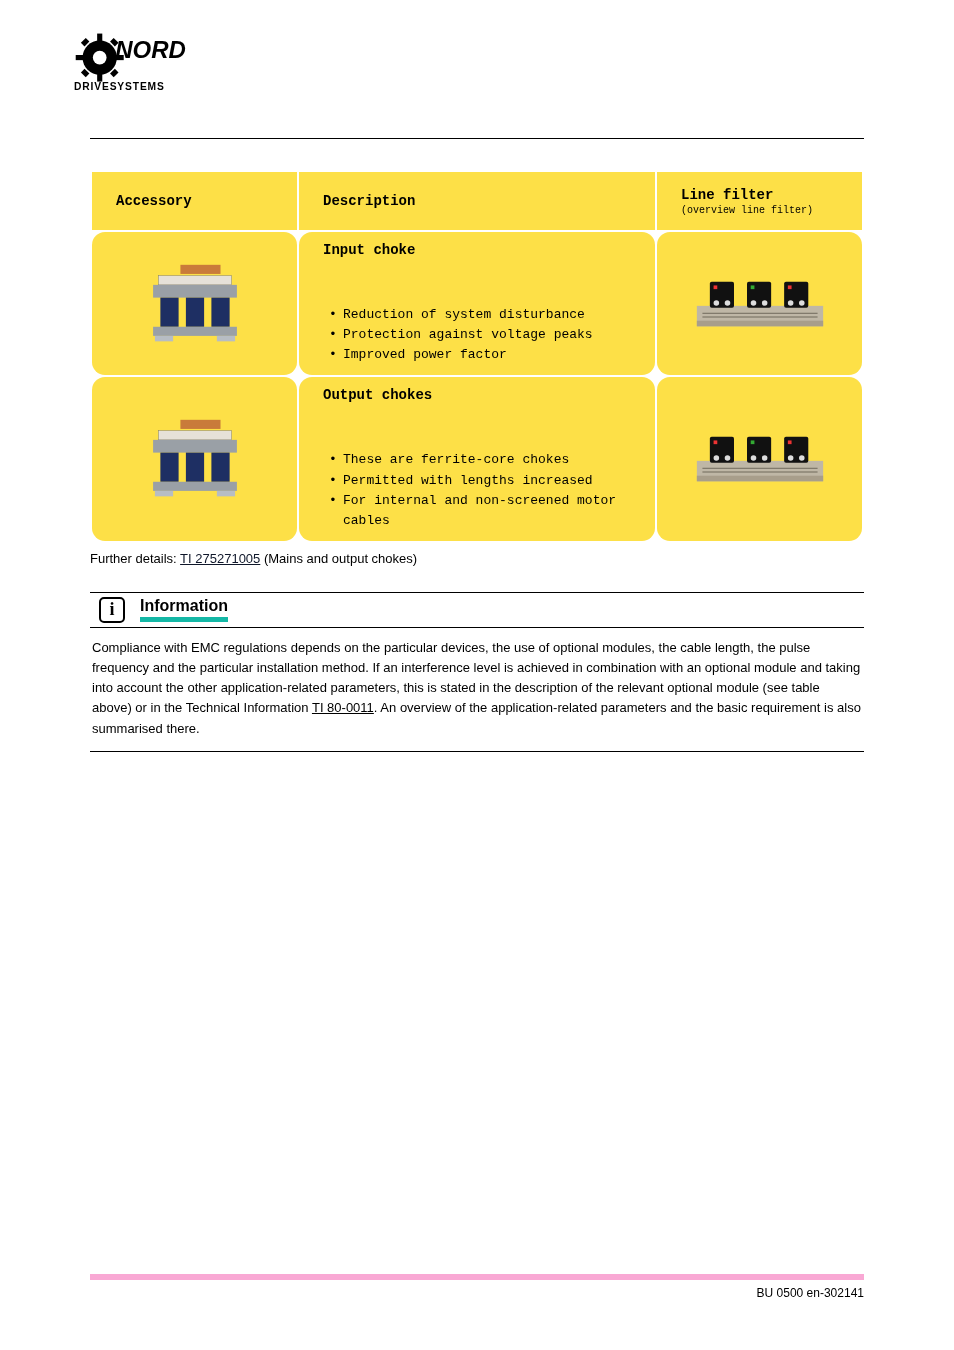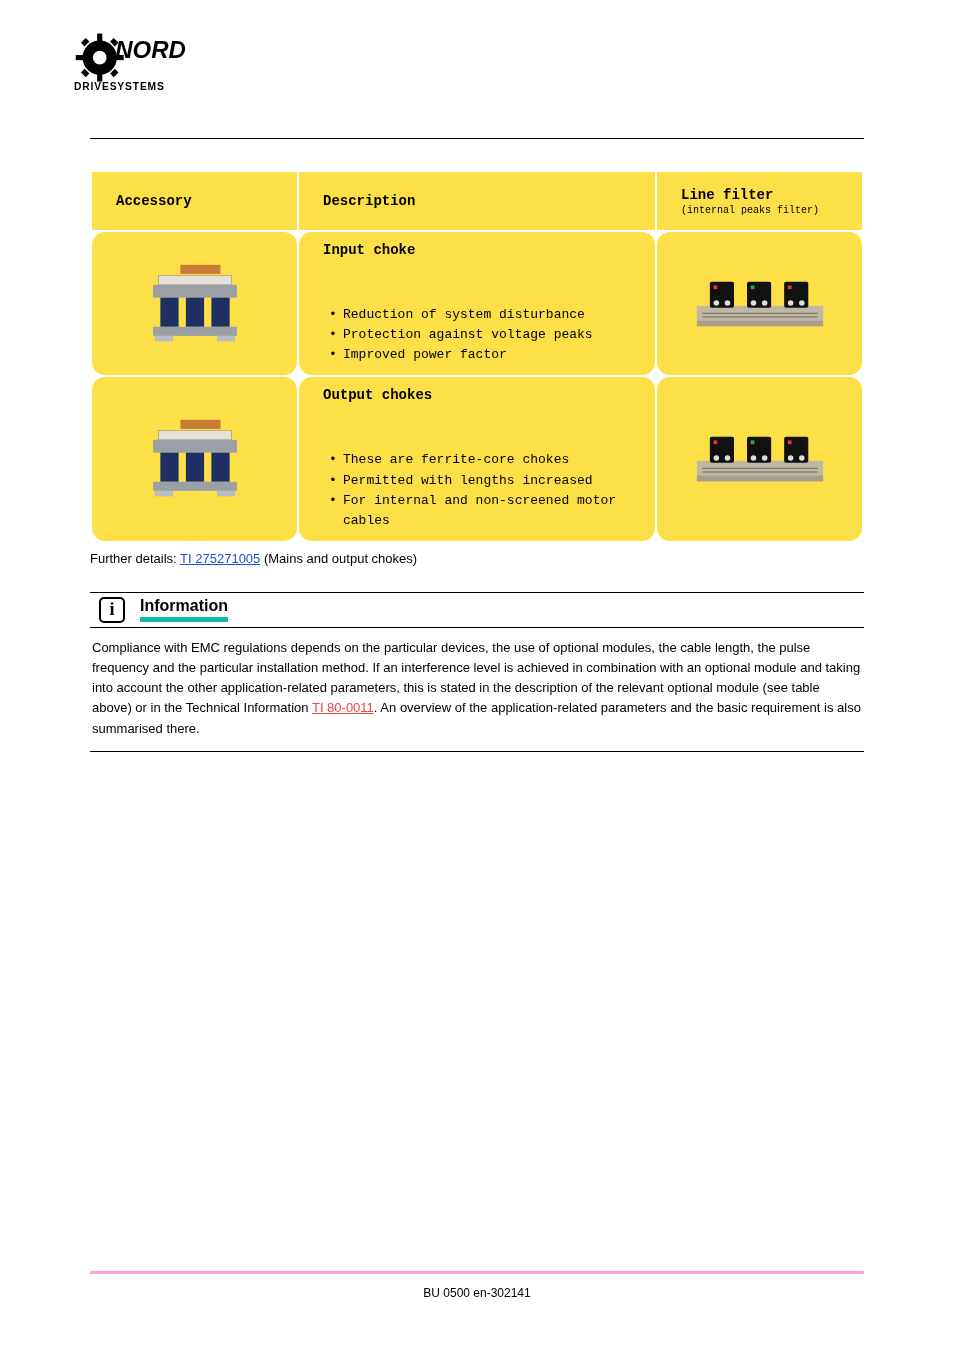--- a/index.html
+++ b/index.html
@@ -16,30 +16,30 @@
   table.grid col.c1 { width: 205px; }
   table.grid col.c2 { width: auto; }
   table.grid col.c3 { width: 205px; }
   .sub { display: block; font-size: 10px; font-weight: normal; margin-top: 2px; }
   .img-cell { text-align: center; }
   ul.feat { list-style: none; padding-left: 6px; margin-top: 47px; }
   ul.feat li { position: relative; padding-left: 14px; font-size: 13px; line-height: 1.55; }
   ul.feat li::before { content: "•"; position: absolute; left: 0; top: 0; }
   .row-title { font-weight: bold; font-size: 14px; margin-bottom: 6px; }
   .details { font-size: 13px; margin-top: 8px; }
-  .details a { color: #1d4ed8; text-decoration: underline; }
+  .details a { color: #0f172a; text-decoration: underline; }
   .info-block { margin-top: 26px; }
   .info-head { display: flex; align-items: center; border-top: 1px solid #000; border-bottom: 1px solid #000; height: 36px; }
   .info-head .icon { width: 44px; display: flex; justify-content: center; align-items: center; }
   .info-head .icon .ibox { border: 2px solid #000; border-radius: 5px; width: 26px; height: 26px; display: flex; align-items: center; justify-content: center; font-family: Georgia, serif; font-weight: bold; font-size: 18px; }
   .info-head .title { font-weight: bold; font-size: 16px; padding-left: 6px; }
   .info-head .title-underline { border-bottom: 5px solid #14b8a6; padding-bottom: 2px; display: inline-block; }
   .info-body { font-size: 13px; line-height: 1.55; padding: 10px 2px 12px 2px; border-bottom: 1px solid #000; }
-  .info-body a { color: #ef4444; text-decoration: underline; }
-  .footer { position: absolute; left: 90px; right: 90px; bottom: 50px; border-top: 3px solid #f9a8d4; padding-top: 12px; display: flex; justify-content: center; font-size: 12px; }
+  .info-body a { color: #000000; text-decoration: underline; }
+  .footer { position: absolute; left: 90px; right: 90px; bottom: 50px; border-top: 6px solid #f9a8d4; padding-top: 6px; display: flex; justify-content: flex-end; font-size: 12px; }
   
   .transformer { width: 110px; height: 82px; margin: 0 auto; position: relative; }
   
   .linefilter { width: 130px; height: 60px; margin: 0 auto; position: relative; }
 </style>
 </head>
 <body>
 
 <div class="page">
 
@@ -75,21 +75,21 @@
           <col class="c1">
           <col class="c2">
           <col class="c3">
         </colgroup>
       <thead>
         <tr>
           <th>Accessory</th>
           <th>Description</th>
           <th>
             <span>Line filter</span>
-            <span class="sub">(internal peaks filter)</span>
+            <span class="sub">(overview line filter)</span>
           </th>
         </tr>
       </thead>
       <tbody>
 
         <tr>
           <td class="img-cell">
             <div class="transformer">
               <svg viewBox="0 0 120 90" width="110" height="82">
 

